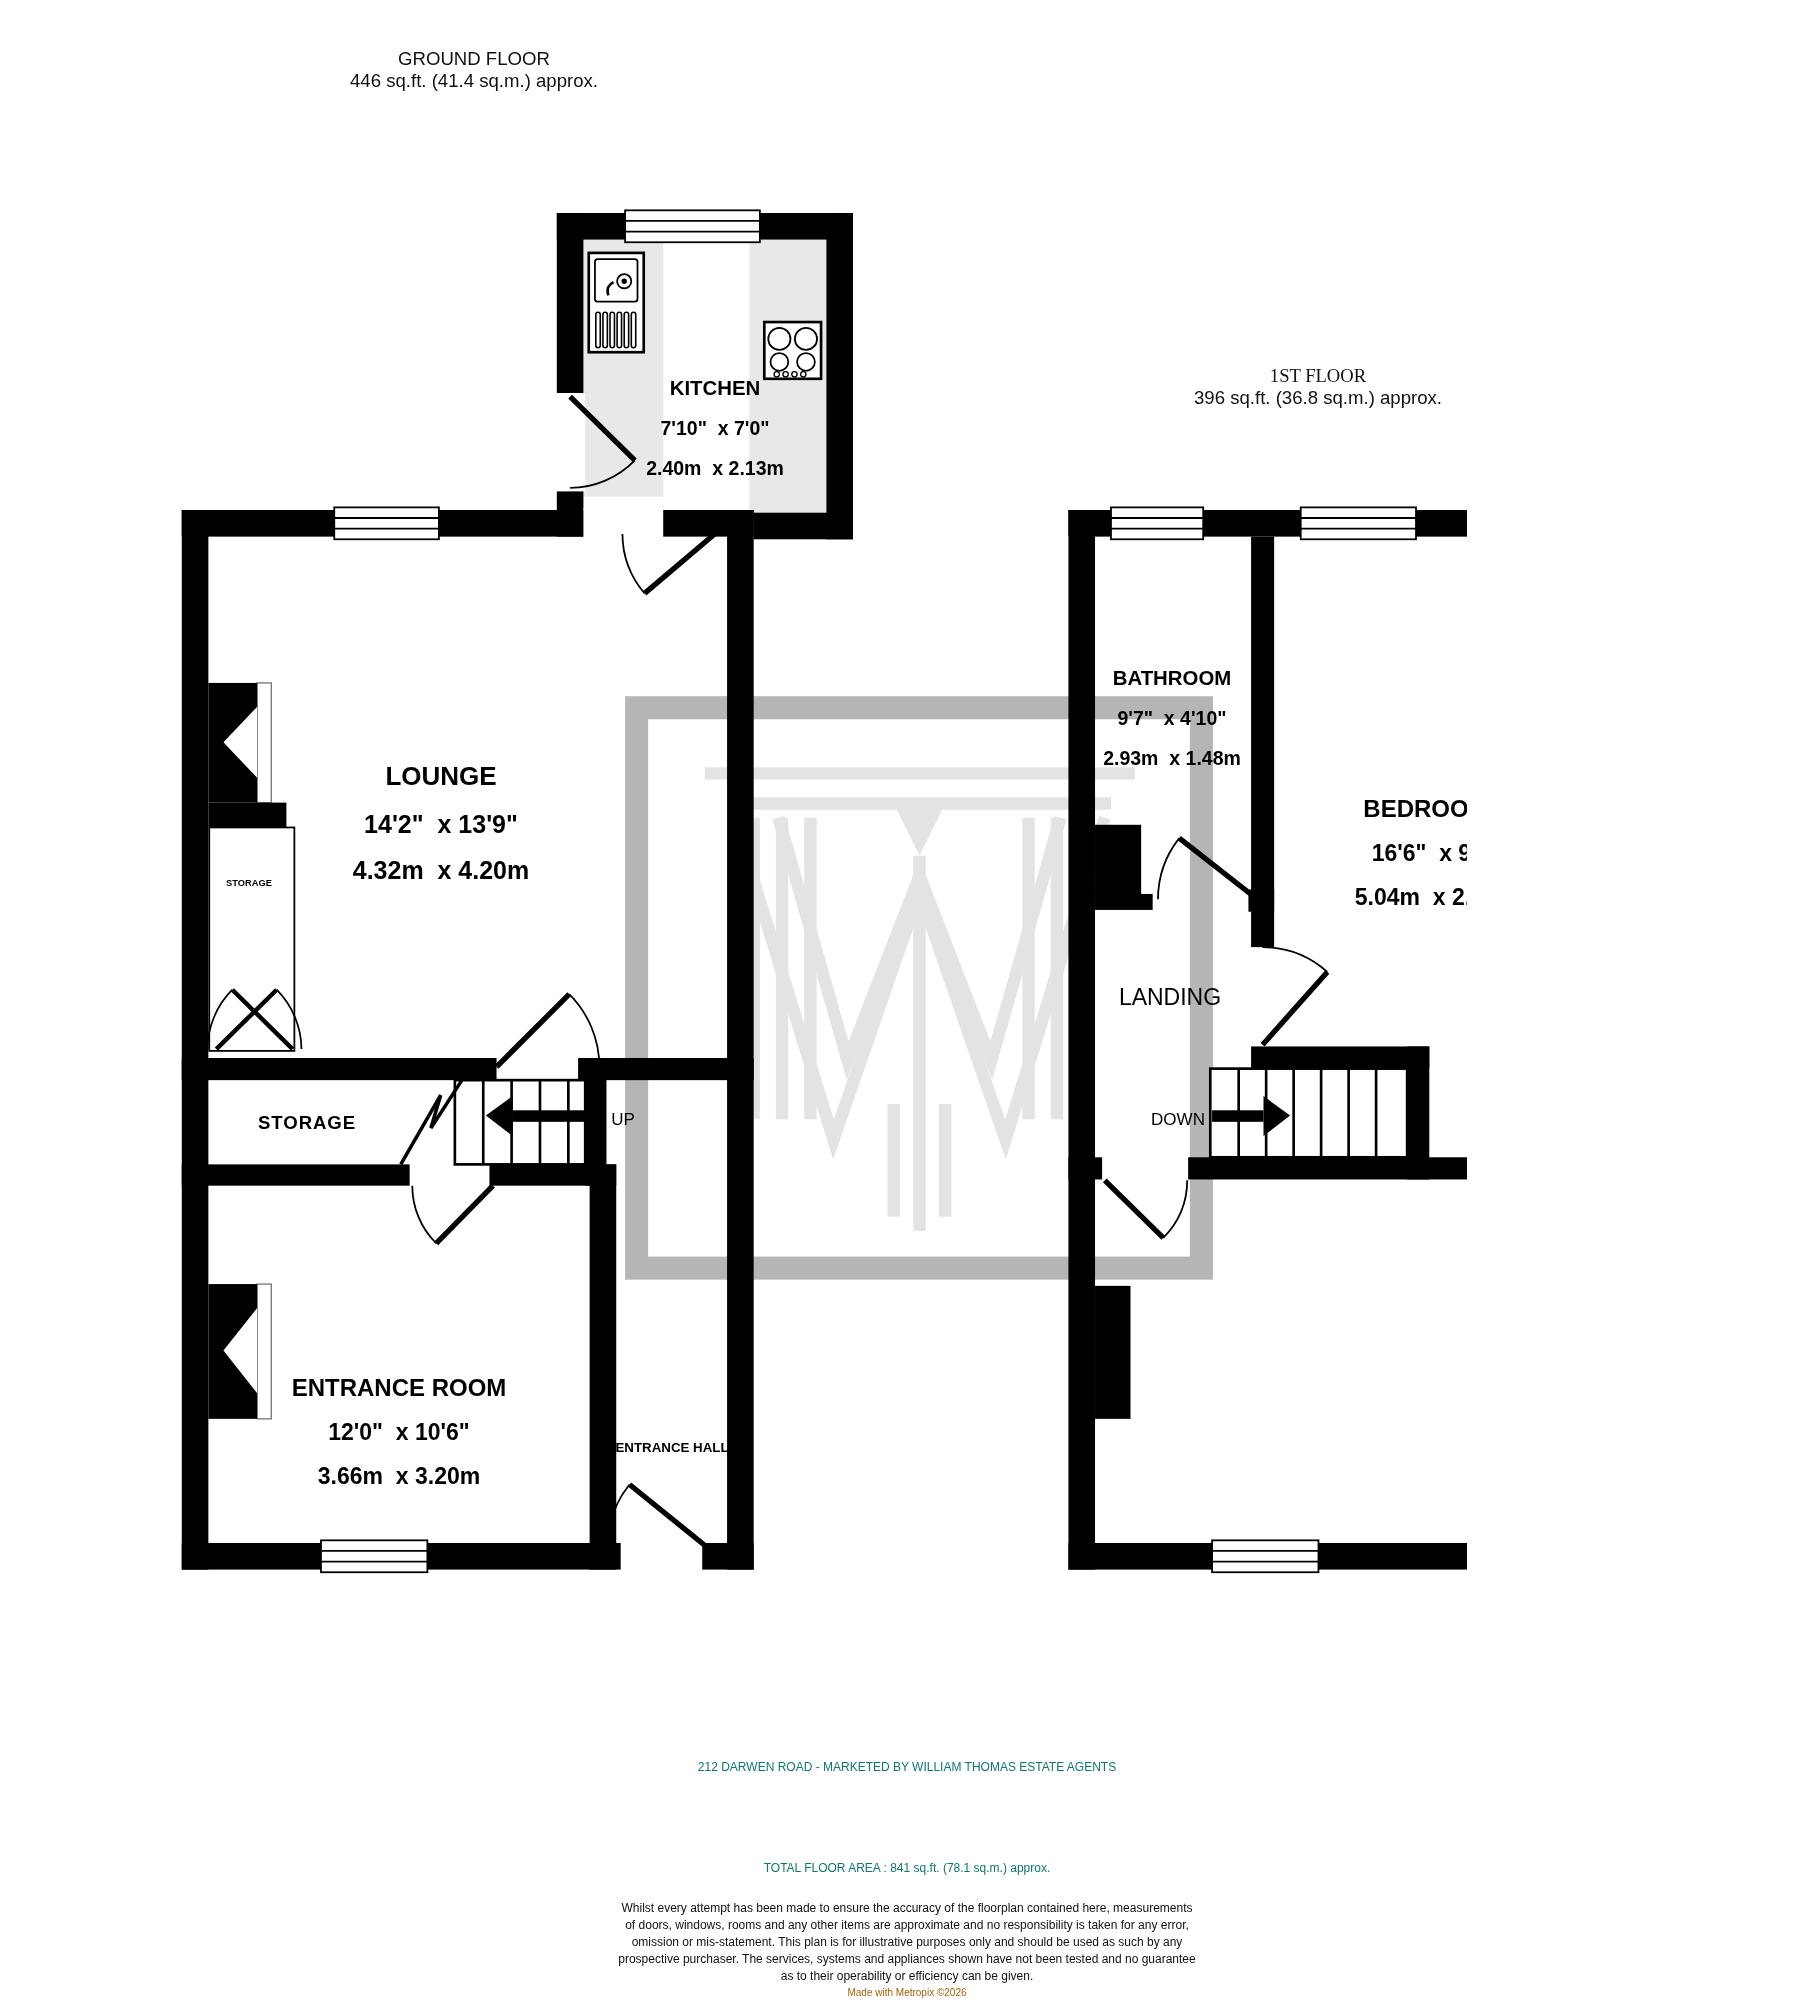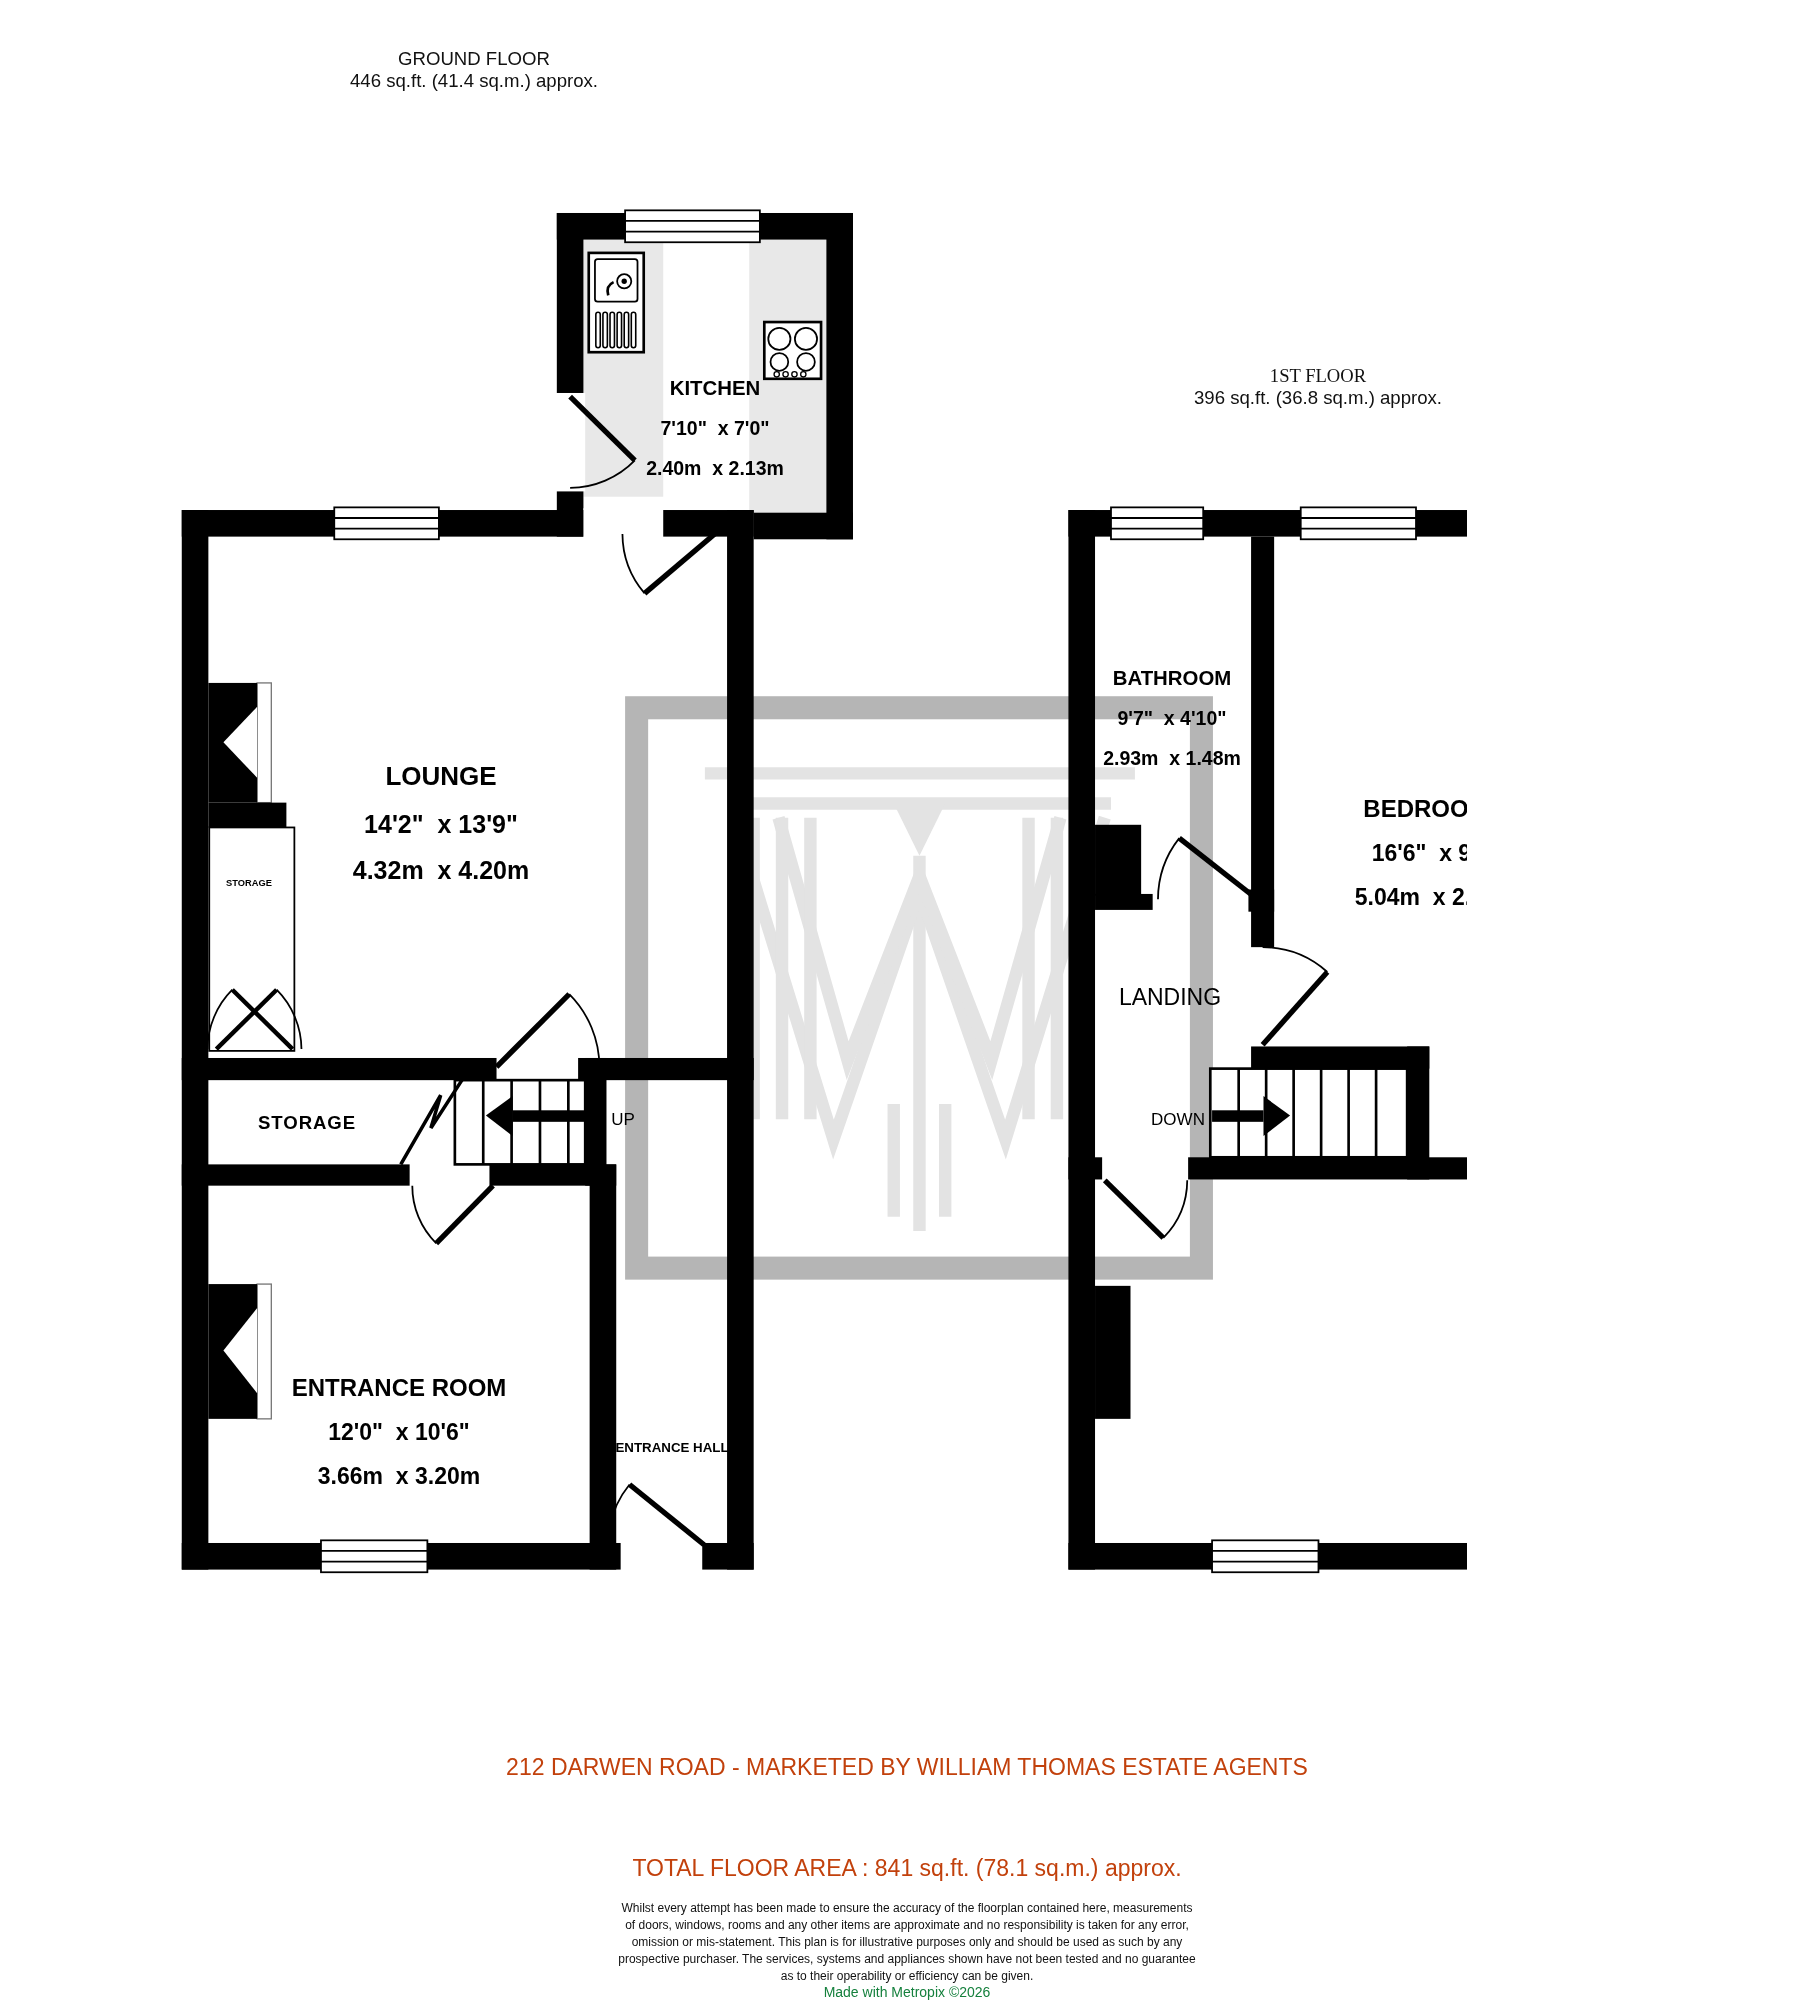--- a/index.html
+++ b/index.html
@@ -10,25 +10,25 @@
   .room-label{display:flex;flex-direction:column;align-items:center;line-height:1.22;font-weight:bold;gap:16px;}
   .hdr{font-size:18.6px;line-height:22px;color:#111;}
   .rname-lg{font-size:26px;} .rdim-lg{font-size:25px;}
   .rname-md{font-size:24px;} .rdim-md{font-size:23px;}
   .rname-sm{font-size:20.4px;} .rdim-sm{font-size:19.5px;}
   .landing{font-size:23px;font-weight:normal;}
   .storage-band{font-size:18.6px;font-weight:bold;letter-spacing:0.9px;}
   .storage-closet{font-size:9.3px;font-weight:bold;}
   .hall{font-size:13.3px;font-weight:bold;}
   .updown{font-size:17px;}
-  .footer-line{font-size:23px;color:#c2410c;}
+  .footer-line{font-size:12px;color:#0f766e;}
   .disclaimer{position:absolute;left:907px;top:1900px;transform:translateX(-50%);
               width:922px;text-align:center;font-size:12px;line-height:17px;
               white-space:pre-line;color:#111;}
-  .credit{font-size:14px;color:#15803d;}
+  .credit{font-size:10px;color:#a16207;}
 </style>
 </head>
 <body>
 
 <div class="plan">
 
 <svg width="1815" height="2014" viewBox="0 0 2047 2271">
 
   <g fill="none">
     <rect x="718" y="798" width="637" height="632" stroke="#b5b5b5" stroke-width="26"></rect>

